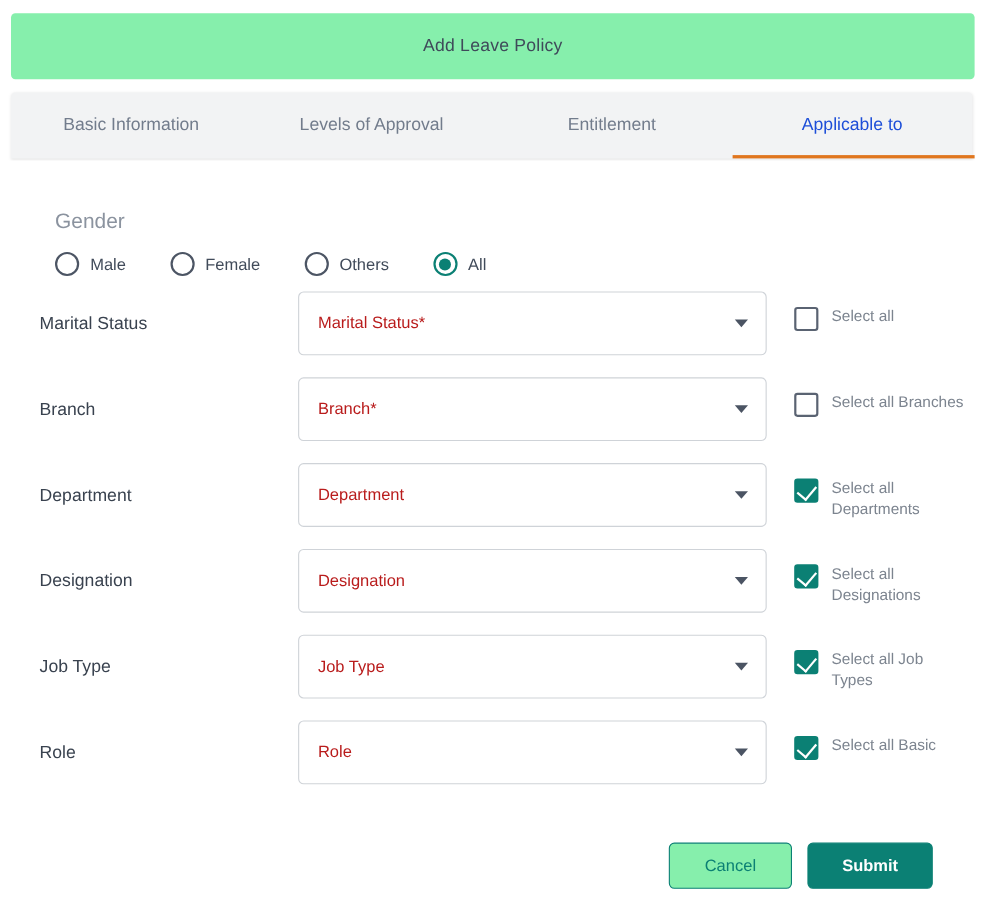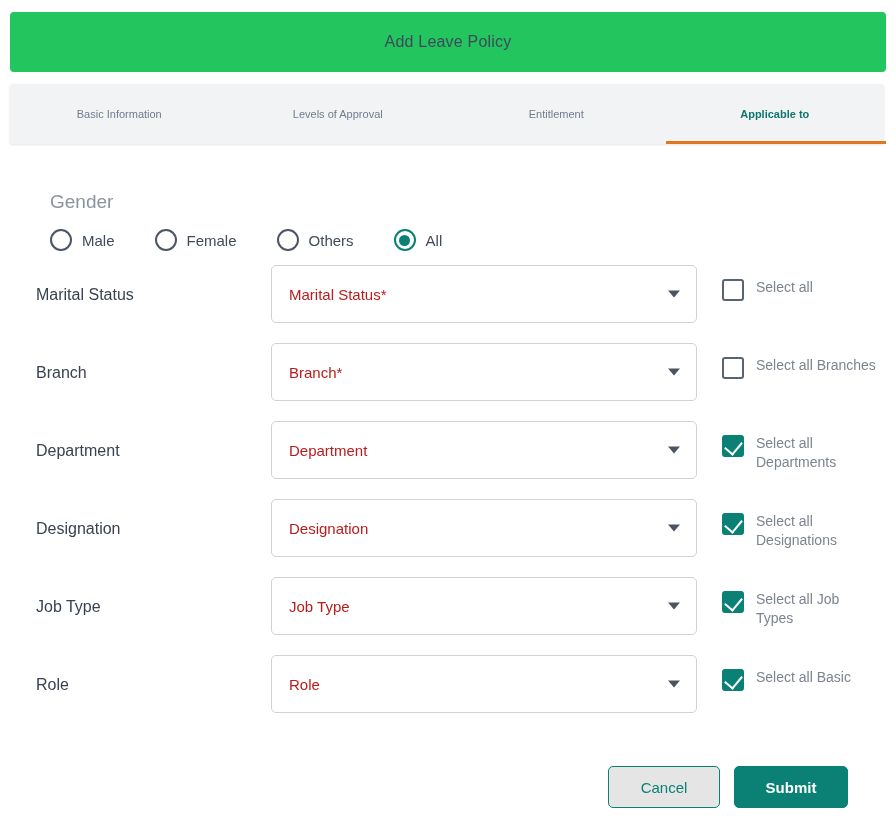--- a/index.html
+++ b/index.html
@@ -13,21 +13,21 @@
     position: relative;
   }
 
   
   .titlebar {
     position: absolute;
     left: 10px;
     top: 12px;
     width: 876px;
     height: 60px;
-    background: #22c55e;
+    background: #86efac;
     border-radius: 4px;
     display: flex;
     align-items: center;
     justify-content: center;
   }
   .titlebar-text {
     font-size: 16px;
     color: #3f4a5a;
     letter-spacing: 0.2px;
   }
@@ -43,29 +43,29 @@
     border-radius: 4px 4px 0 0;
     box-shadow: 0 1px 3px rgba(0,0,0,0.10);
     display: flex;
     align-items: stretch;
   }
   .tab {
     flex: 1 1 0;
     display: flex;
     align-items: center;
     justify-content: center;
-    font-size: 11px;
+    font-size: 16px;
     color: #727c8c;
     position: relative;
     cursor: pointer;
     user-select: none;
   }
   .tab.active {
-    color: #0f766e;
-    font-weight: bold;
+    color: #1d4ed8;
+    font-weight: normal;
     justify-content: center;
   }
   .tab.active::after {
     content: "";
     position: absolute;
     left: 0;
     right: -2px;
     bottom: 0;
     height: 3px;
     background: var(--accent-orange, #e0761e);
@@ -219,21 +219,21 @@
     border-radius: 5px;
     font-size: 15px;
     display: inline-flex;
     align-items: center;
     justify-content: center;
     cursor: pointer;
     user-select: none;
   }
   .btn-cancel {
     width: 112px;
-    background: #e5e5e5;
+    background: #86efac;
     border: 1px solid #0b8074;
     color: #0b8074;
   }
   .btn-submit {
     width: 114px;
     background: #0b8074;
     border: 1px solid #0b8074;
     color: #ffffff;
     font-weight: bold;
     text-align: center;

